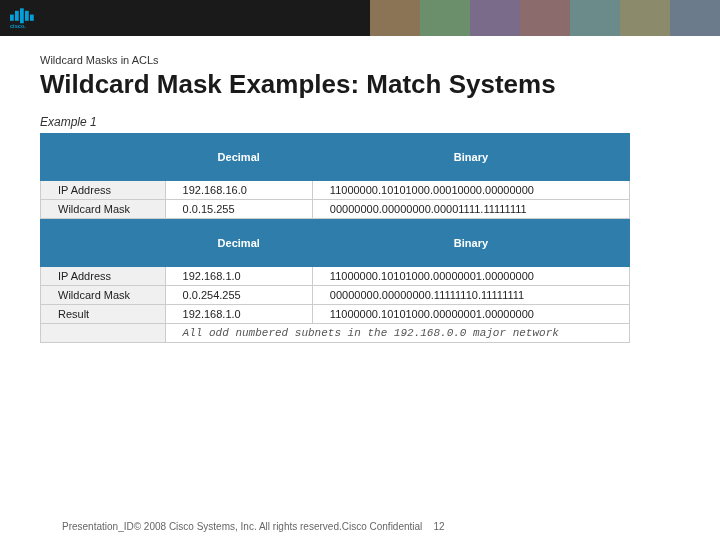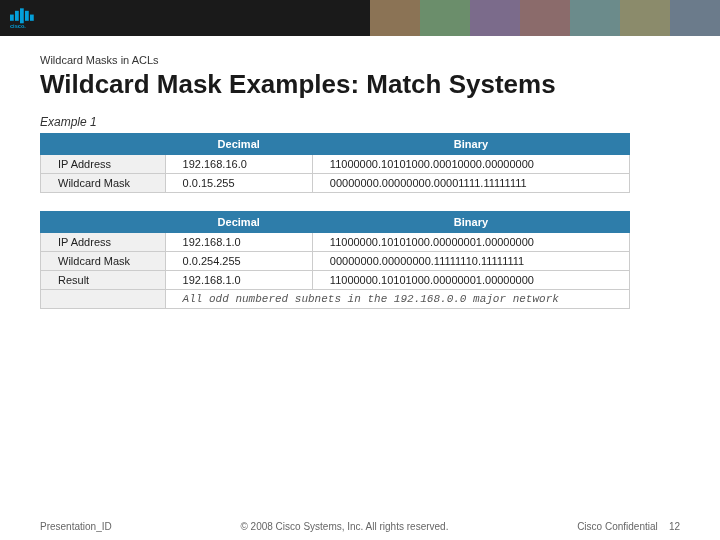--- a/index.html
+++ b/index.html
@@ -71,37 +71,36 @@
 
     .example-label {
       font-size: 12px;
       color: #333;
       margin-bottom: 4px;
       font-style: italic;
     }
 
     
     .example-block {
-      margin-bottom: 18px;
     }
 
     table {
       border-collapse: collapse;
       width: 590px;
       font-size: 11px;
     }
 
     table thead tr {
       background: #2E7DAA;
     }
 
     table thead th {
       color: #ffffff;
       font-weight: bold;
-      padding: 4px 8px;
+      padding: 17px 8px;
       text-align: center;
       border: 1px solid #2E7DAA;
     }
 
     table thead th.empty-col {
       background: #2E7DAA;
       border: 1px solid #2E7DAA;
     }
 
     table tbody tr {
@@ -130,22 +129,21 @@
       width: 280px;
     }
 
     
     .footer {
       position: absolute;
       bottom: 8px;
       left: 0;
       width: 100%;
       display: flex;
-      justify-content: space-between;
-      padding: 0 40px;
+      padding: 0 62px;
       font-size: 10px;
       color: #666;
     }
 
     .footer-left {
       color: #666;
     }
 
     .footer-center {
       color: #666;

